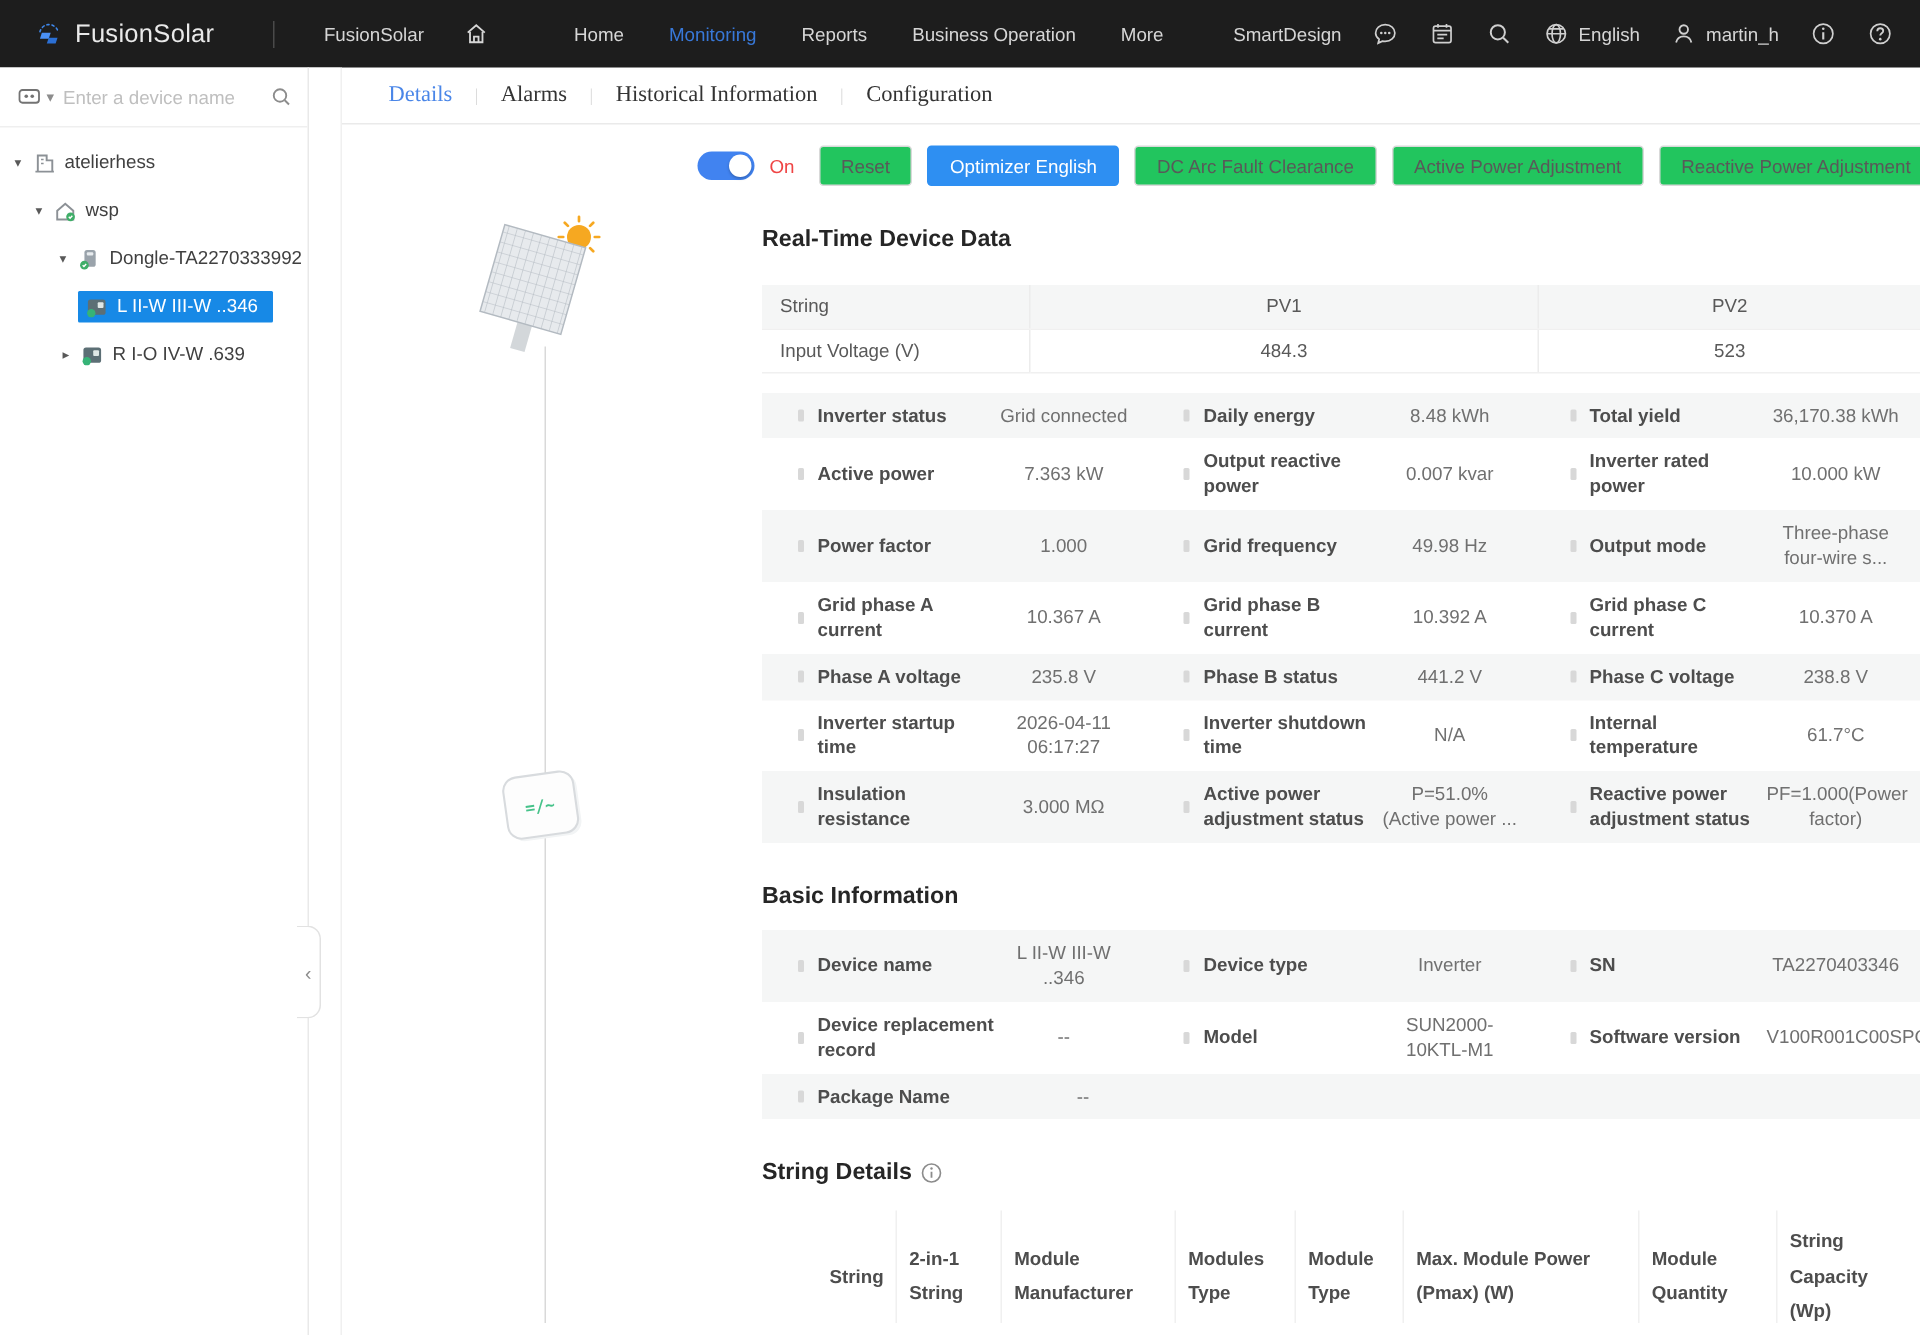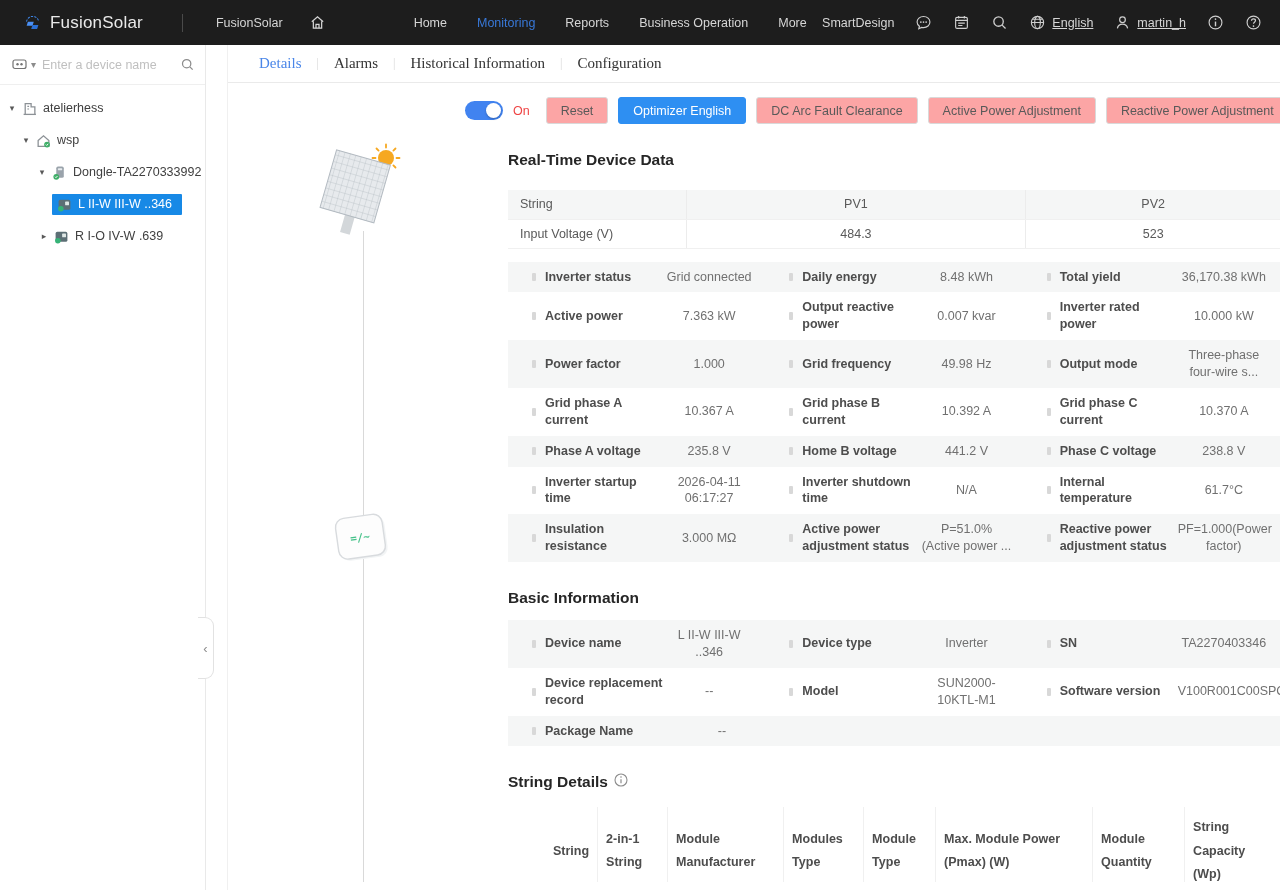--- a/index.html
+++ b/index.html
@@ -6,25 +6,25 @@
   html,body { width:1280px; height:890px; overflow:hidden; background:#fff;
     font-family:"Liberation Sans", sans-serif; }
 
   
   .hdr { height:45px; background:#1d1d1d; display:flex; align-items:center;
     color:#d6d6d6; font-size:12.5px; padding:0 18px 0 24px;gap:13px; }
   .hdr .logo { display:flex; align-items:center; gap:9px; }
   .hdr .logo-text { font-size:17px; color:#e9e9e9; letter-spacing:.2px; }
   .hdr .hdr-divider { width:1px; height:18px; background:#4a4a4a; margin:0 20px 0 26px; }
   .hdr .portal { display:flex; align-items:center; gap:26px; }
-  .hdr .navs { display:flex; align-items:center; gap:30px; margin-left:75px; }
+  .hdr .navs { display:flex; align-items:center; gap:30px; margin-left:44px; }
   .hdr .nav-item { cursor:pointer; white-space:nowrap; }
   .hdr .nav-item.active { color:#3878d8; }
   .hdr-right { margin-left:auto; display:flex; align-items:center; gap:21px; }
-  .hdr-right .with-label { display:flex; align-items:center; gap:6px;text-decoration:underline; }
+  .hdr-right .with-label { display:flex; align-items:center; gap:6px; }
   .hicon { width:17px; height:17px; display:block; }
 
   
   .body-row { display:flex; height:845px; position:relative; }
   .sidebar { width:206px; border-right:1px solid #e9e9e9; background:#fff; flex:none; }
   .gutter { width:21px; flex:none; background:#fff; }
   .main { flex:1; border-left:1px solid #f0f0f0; display:flex; flex-direction:column; min-width:0; }
 
   
   .search-row { height:40px; display:flex; align-items:center; padding:0 10px 0 12px;
@@ -64,27 +64,27 @@
   .inverter-svg { position:absolute; left:102px; top:420px; }
 
   
   .toolbar { display:flex; align-items:center; margin:14px 0 0 237px; height:27px; }
   .switch { width:38px; height:19px; border-radius:10px; background:#4183f0; position:relative;
     cursor:pointer; flex:none; }
   .switch .knob { position:absolute; right:2px; top:2px; width:15px; height:15px;
     border-radius:50%; background:#fff; box-shadow:0 1px 2px rgba(0,0,0,.25); }
   .switch-label { margin:0 6px 0 10px; font-size:12.5px; color:#ef4444; }
   .btn { height:27px; padding:0 14px; margin-left:10px; border:1px solid #d9d9d9;
-    border-radius:3px; background:#fca5a5; color:#595959; font-size:12.5px; display:flex;
+    border-radius:3px; background:#22c55e; color:#595959; font-size:12.5px; display:flex;
     align-items:center; cursor:pointer; white-space:nowrap; }
   .btn.primary { background:#2e8ff2; border-color:#2e8ff2; color:#fff; }
 
   .sections { margin-left:280px; width:772px; }
   .sec-title { font-size:15.5px; font-weight:bold; color:#262626; margin-top:27px;
-    display:flex; align-items:flex-start; gap:6px; }
+    display:flex; align-items:center; gap:6px; }
 
   
   .pv-table { width:100%; border-collapse:collapse; font-size:12.5px; color:#595959;
     margin-top:21px; }
   .pv-table td { height:29px; border-bottom:1px solid #f0f0f0; }
   .pv-table td:first-child { width:178px; padding-left:12px; }
   .pv-table td:nth-child(2), .pv-table td:nth-child(3) { text-align:center;
     border-left:1px solid #ececec; }
   .row-alt { background:#f5f6f6; }
 
@@ -410,21 +410,21 @@
               </div>
           </div>
           <div class="kv-row row-alt">
             <div class="kv-cell">
                 <span class="bullet"></span>
                 <span class="kv-label">Phase A voltage</span>
                 <span class="kv-value">235.8 V</span>
               </div>
             <div class="kv-cell">
                 <span class="bullet"></span>
-                <span class="kv-label">Home B voltage</span>
+                <span class="kv-label">Phase B status</span>
                 <span class="kv-value">441.2 V</span>
               </div>
             <div class="kv-cell">
                 <span class="bullet"></span>
                 <span class="kv-label">Phase C voltage</span>
                 <span class="kv-value">238.8 V</span>
               </div>
           </div>
           <div class="kv-row">
             <div class="kv-cell">

